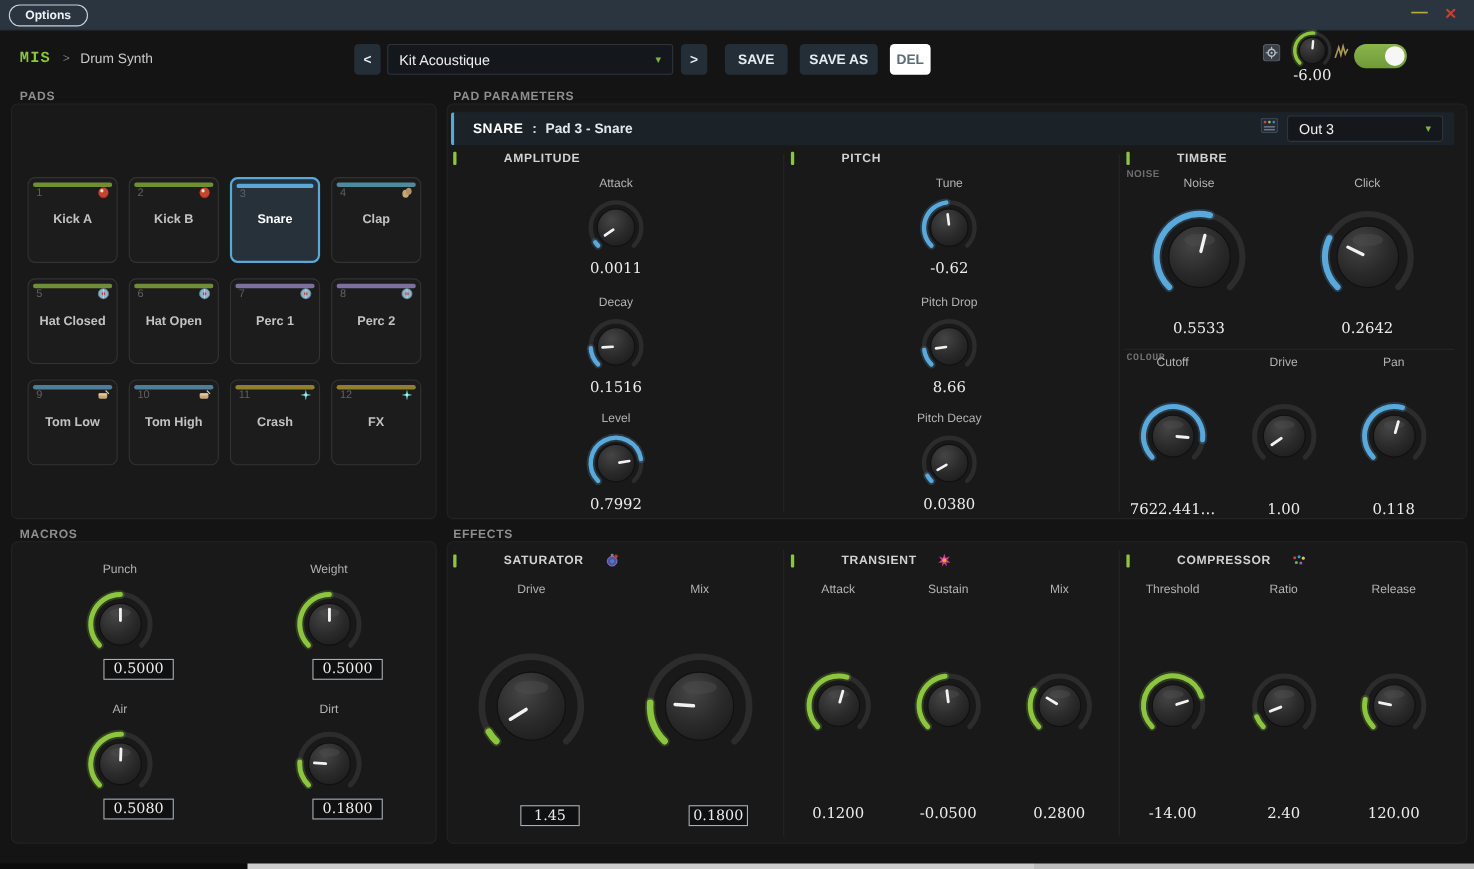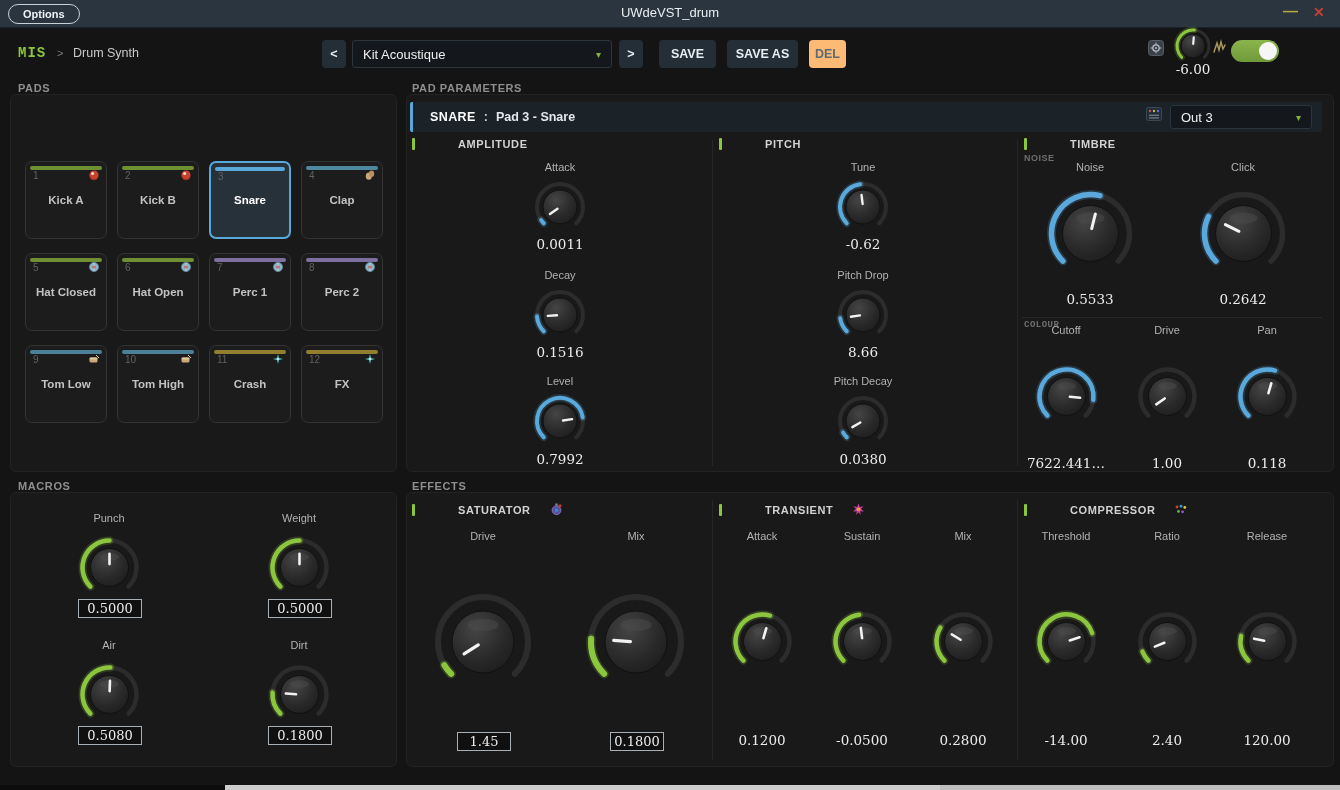--- a/index.html
+++ b/index.html
@@ -15,21 +15,21 @@
   .min-btn{left:1283px;top:2px;color:#b9a83a;font-size:15px;font-weight:bold;}
   .close-btn{left:1313px;top:4px;color:#c4402f;font-size:14px;font-weight:bold;}
 
   
   .brand{left:18px;top:45px;font-family:Liberation Mono, monospace;font-weight:bold;font-size:14px;
        color:#8cc63e;letter-spacing:1px;}
   .crumb-sep{left:57px;top:47px;font-size:11px;color:#7d7d7d;}
   .product{left:73px;top:46px;font-size:12.5px;color:#c9c9c9;}
   .tbtn{background:#242e36;color:#e6edf2;font-weight:bold;font-size:12.5px;border-radius:4px;
        display:flex;align-items:center;justify-content:center;}
-  .tbtn.dim{color:#5c6b76;background:#fdba74;text-align:right;}
+  .tbtn.dim{color:#5c6b76;background:#ffffff;text-align:right;}
   .dropdown{background:#14181c;border:1px solid #2c343c;border-radius:3px;display:flex;align-items:center;
        padding:0 10px;font-size:13px;color:#eee;}
   .dropdown .caret{margin-left:auto;color:#7db33f;font-size:10px;}
   .toggle{width:48px;height:22px;border-radius:11px;background:linear-gradient(#8ab54c,#6f9a39);}
   .toggle .dot{position:absolute;right:2px;top:2px;width:18px;height:18px;border-radius:50%;background:#f6f6f6;}
 
   
   .panel{background:#191919;border:1px solid #232323;border-radius:6px;}
   .panel-title{font-size:11px;font-weight:bold;color:#8e8e8e;letter-spacing:.6px;}
   .sec-head{display:flex;align-items:center;gap:7px;}
@@ -57,32 +57,31 @@
   .pad-ico{position:absolute;top:7px;right:6px;width:12px;height:12px;}
   .pad-label{position:absolute;top:50%;left:0;right:0;transform:translateY(-50%);text-align:center;
        font-size:11.5px;font-weight:bold;color:#c2c2c2;}
   .pad.sel .pad-label{color:#fff;}
 
   
   .knob-label{position:absolute;width:120px;text-align:center;font-size:11px;color:#b2b2b2;}
   .knob-dial{position:absolute;}
   .knob-value{position:absolute;width:120px;text-align:center;font-family:"DejaVu Serif",serif;
        font-size:13.5px;color:#ececec;}
-  .knob-value.boxed{width:60px;border:1px solid #a9b0b5;background:#101010;font-size:13px;padding:1px 0;}
+  .knob-value.boxed{width:60px;border:1px solid #a9b0b5;background:#101010;font-size:13px;padding:1px 0;margin-left:16px;}
 
   .scroll-strip{bottom:0;height:5px;}
 </style>
 </head>
 <body>
 
 <div id="app">
 
   <div class="abs titlebar"></div>
   <div class="abs options-btn">Options</div>
-  <div class="abs win-title">UWdeVST_drum</div>
   <div class="abs min-btn">—</div>
   <div class="abs close-btn">✕</div>
 
   <div class="abs brand">MIS</div>
   <div class="abs crumb-sep">&gt;</div>
   <div class="abs product">Drum Synth</div>
 
   <div class="abs tbtn" style="left:322px;top:40px;width:24px;height:28px;">&lt;</div>
   <div class="abs dropdown" style="left:352px;top:40px;width:260px;height:28px;box-sizing:border-box;">
     <span>Kit Acoustique</span>

